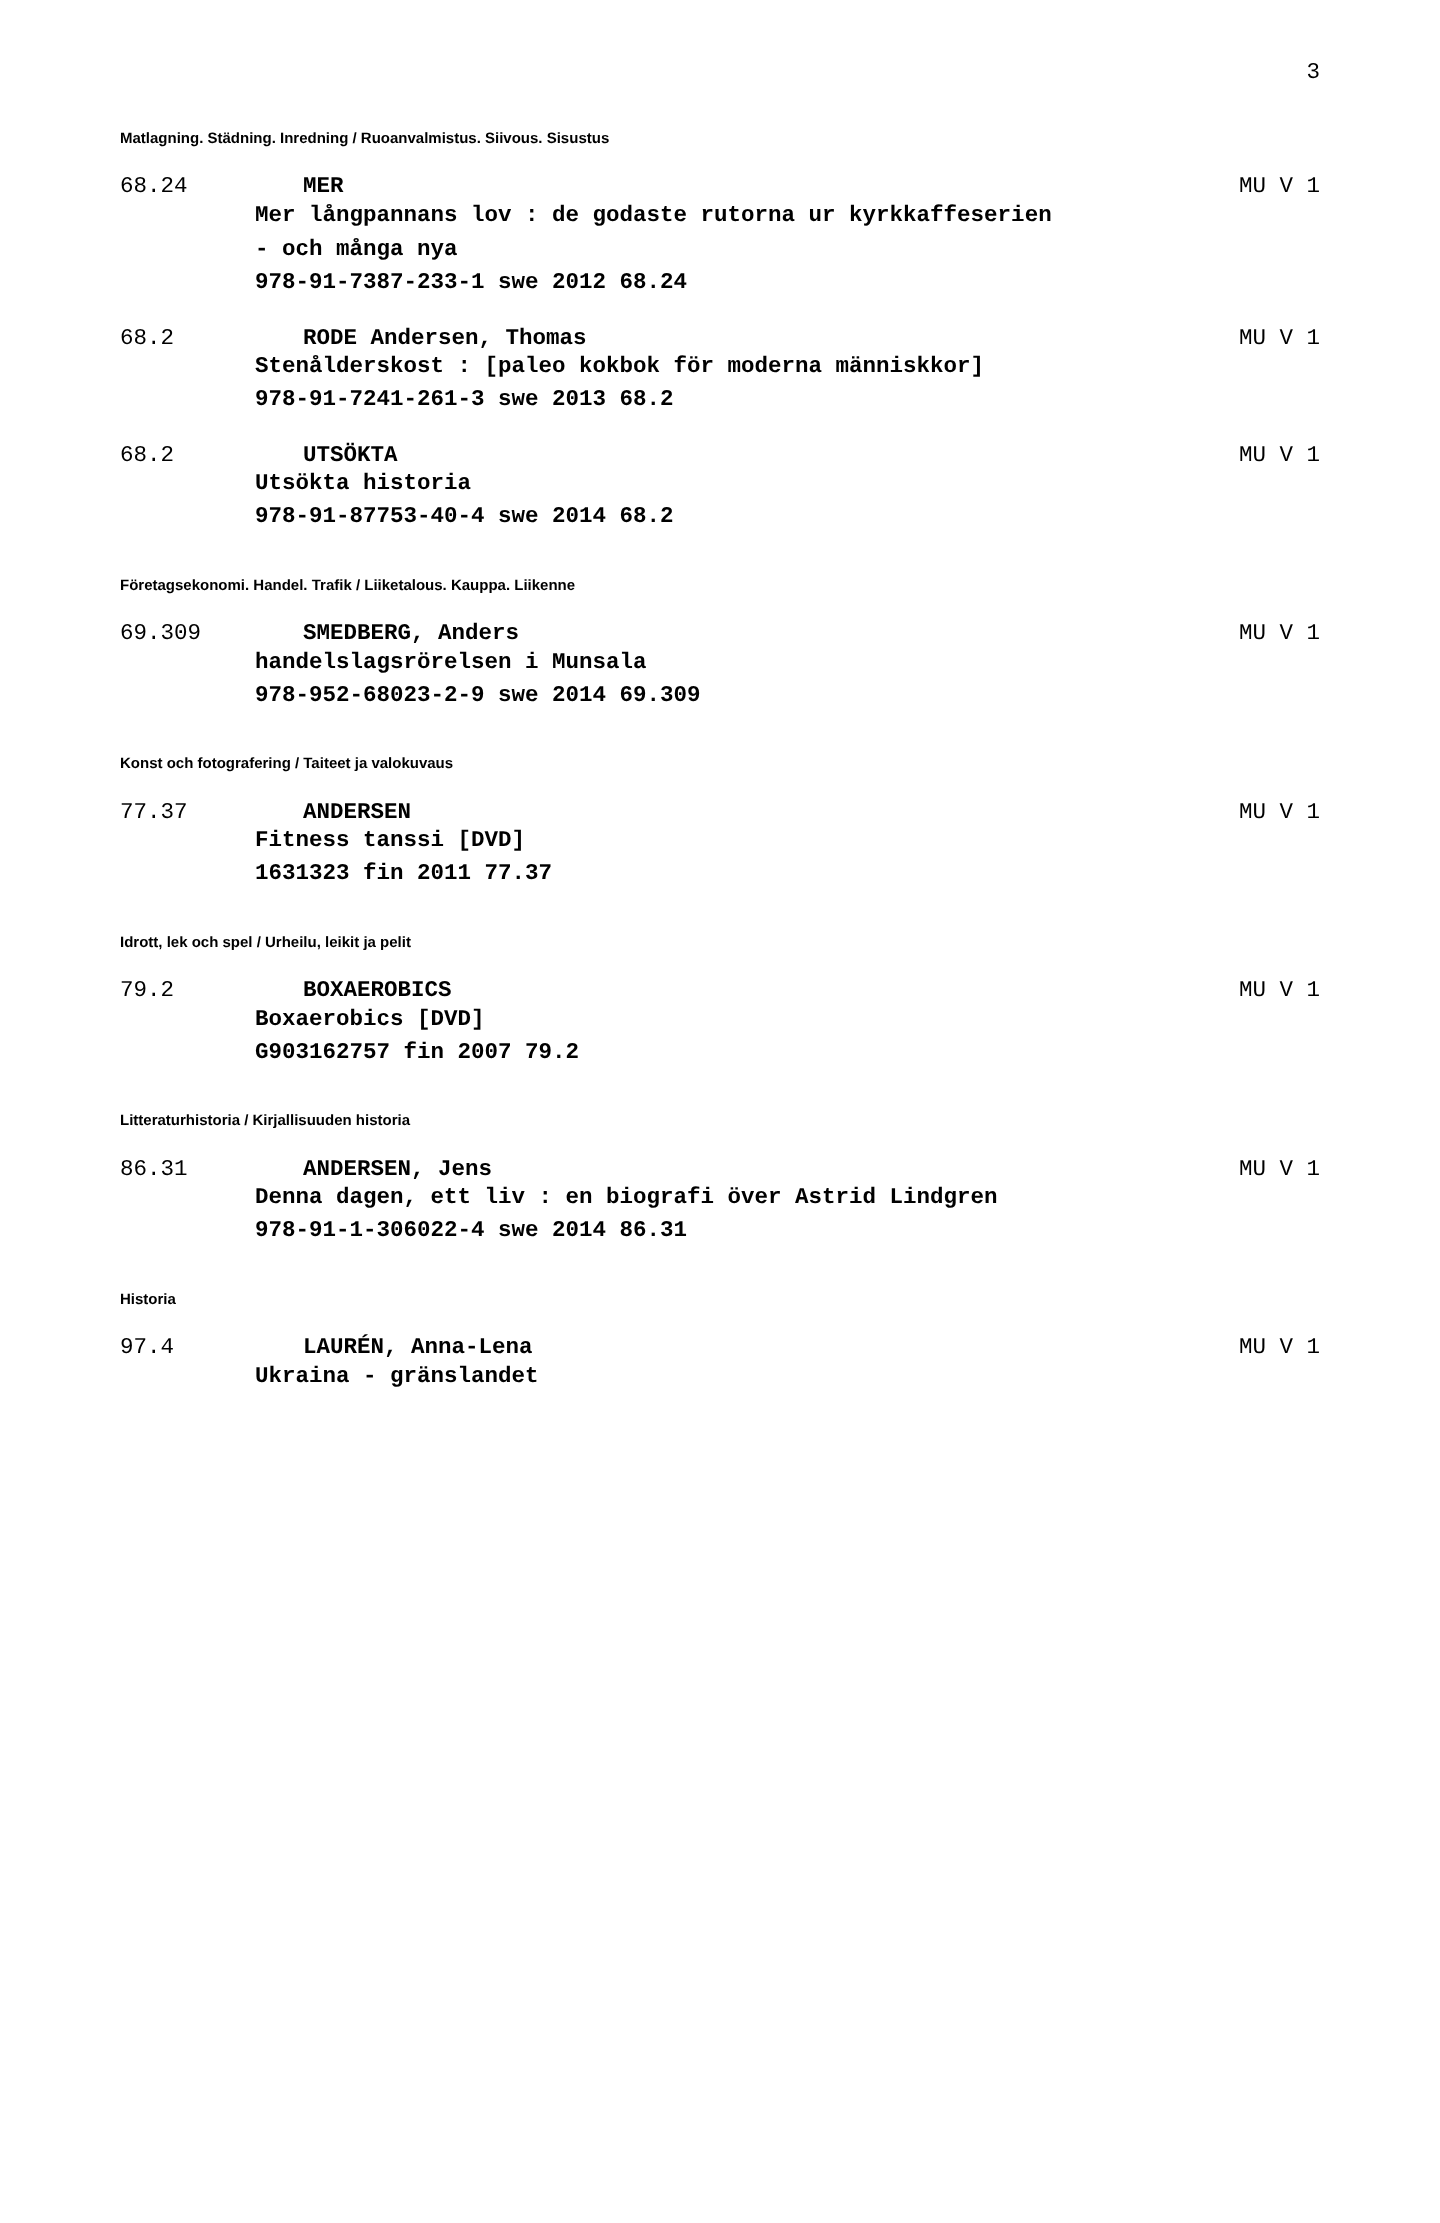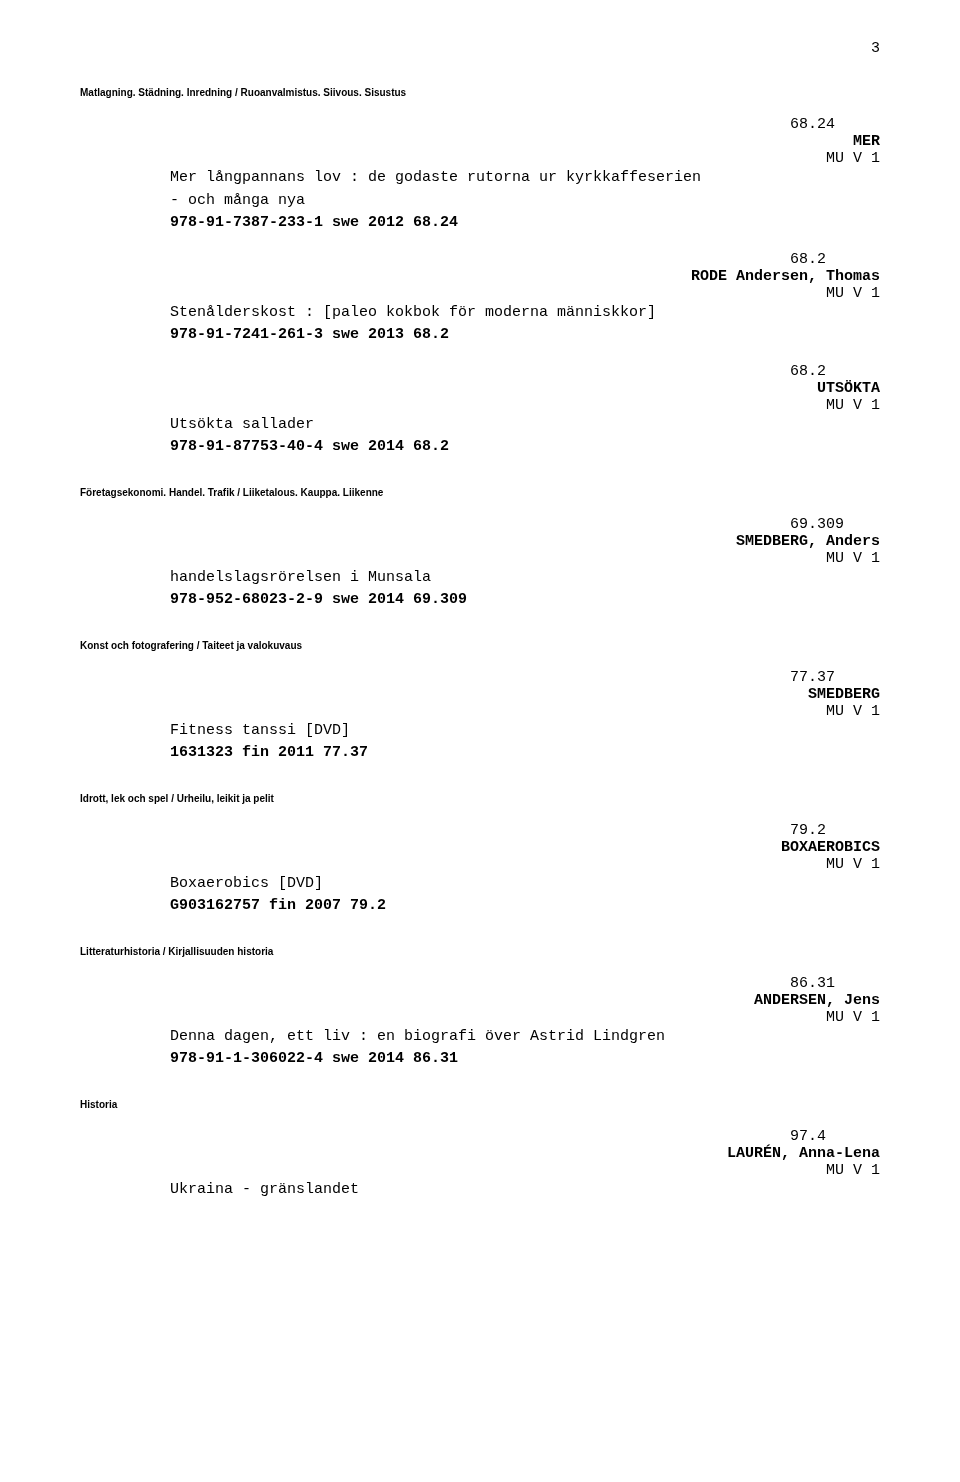--- a/index.html
+++ b/index.html
@@ -33,42 +33,41 @@
     }
 
     .entry {
       margin-bottom: 16px;
       font-family: 'Courier New', Courier, monospace;
     }
 
     .entry-first-line {
       display: flex;
       align-items: flex-end;
-      flex-direction: column;
     }
 
     .entry-number {
       min-width: 90px;
       font-weight: normal;
     }
 
     .entry-title {
       font-weight: bold;
       flex: 1;
       padding-left: 32px;
     }
 
     .entry-code {
       min-width: 100px;
       text-align: right;
     }
 
     .entry-detail {
       padding-left: 90px;
-      font-weight: normal;
+      font-weight: bold;
       line-height: 1.5;
     }
 
     .entry-isbn {
       padding-left: 90px;
       font-weight: bold;
       line-height: 1.5;
     }
   </style>
 </head>
@@ -98,42 +97,42 @@
   <div class="entry-detail">Stenålderskost : [paleo kokbok för moderna människkor]</div>
   <div class="entry-isbn">978-91-7241-261-3 swe 2013 68.2</div>
 </div>
 
 <div class="entry">
   <div class="entry-first-line">
     <span class="entry-number">68.2</span>
     <span class="entry-title">UTSÖKTA</span>
     <span class="entry-code">MU V 1</span>
   </div>
-  <div class="entry-detail">Utsökta sallader</div>
+  <div class="entry-detail">Utsökta historia</div>
   <div class="entry-isbn">978-91-87753-40-4 swe 2014 68.2</div>
 </div>
 
 <div class="category-header">Företagsekonomi. Handel. Trafik / Liiketalous. Kauppa. Liikenne</div>
 
 <div class="entry">
   <div class="entry-first-line">
     <span class="entry-number">69.309</span>
     <span class="entry-title">SMEDBERG, Anders</span>
     <span class="entry-code">MU V 1</span>
   </div>
   <div class="entry-detail">handelslagsrörelsen i Munsala</div>
   <div class="entry-isbn">978-952-68023-2-9 swe 2014 69.309</div>
 </div>
 
 <div class="category-header">Konst och fotografering / Taiteet ja valokuvaus</div>
 
 <div class="entry">
   <div class="entry-first-line">
     <span class="entry-number">77.37</span>
-    <span class="entry-title">SMEDBERG</span>
+    <span class="entry-title">ANDERSEN</span>
     <span class="entry-code">MU V 1</span>
   </div>
   <div class="entry-detail">Fitness tanssi [DVD]</div>
   <div class="entry-isbn">1631323        fin 2011 77.37</div>
 </div>
 
 <div class="category-header">Idrott, lek och spel / Urheilu, leikit ja pelit</div>
 
 <div class="entry">
   <div class="entry-first-line">

